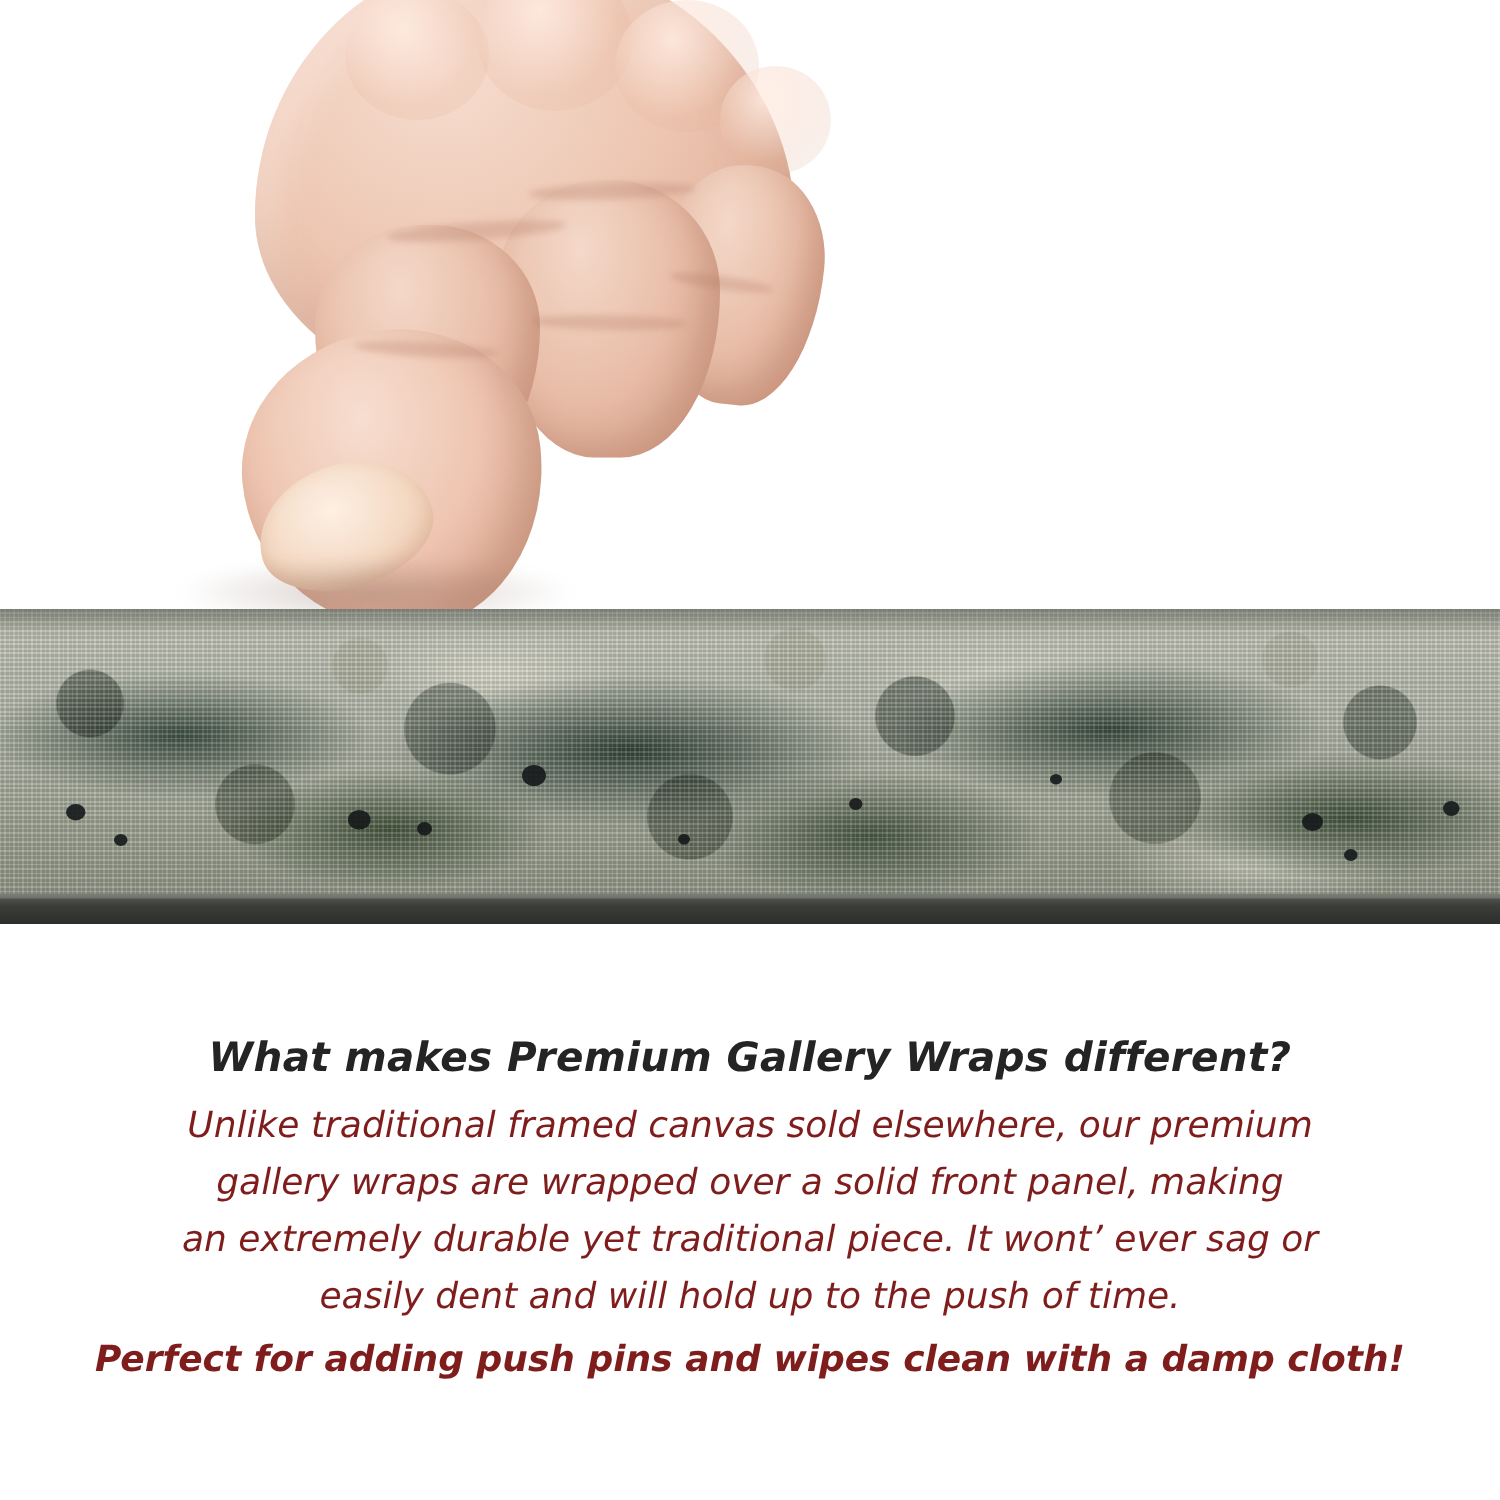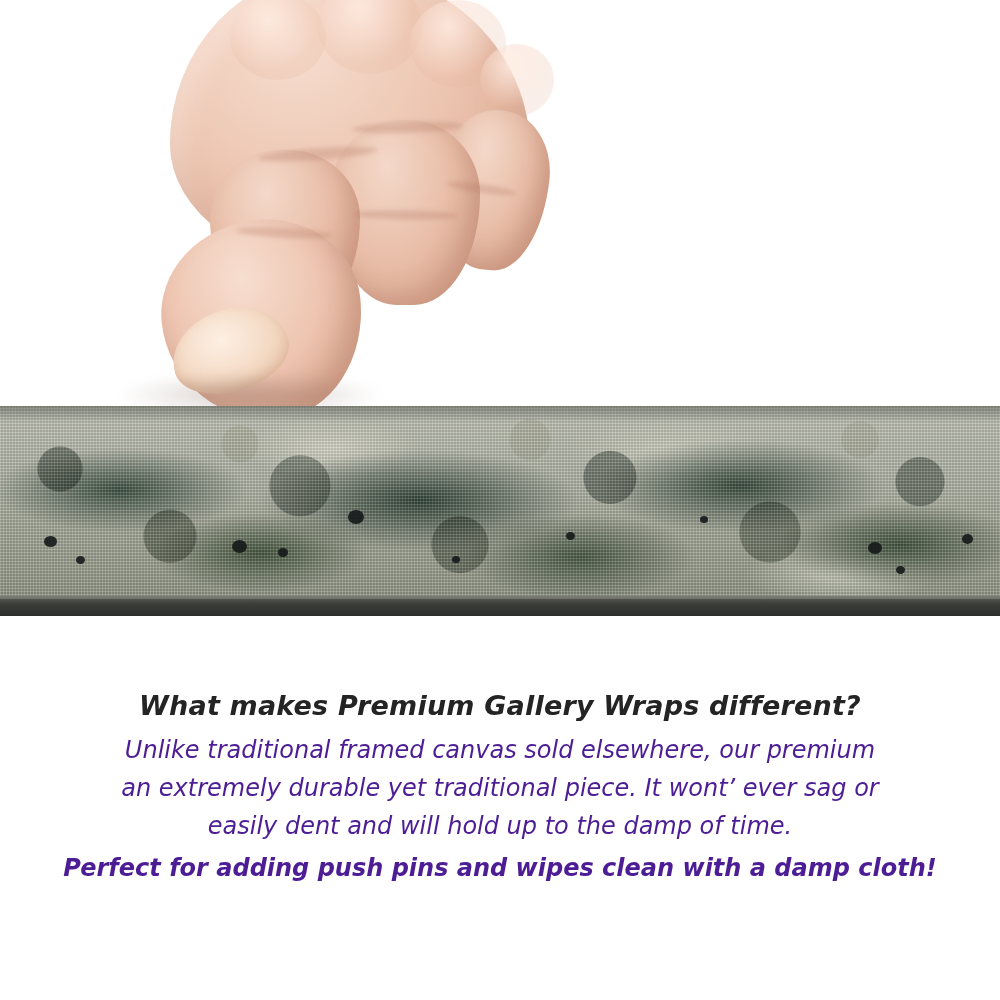--- a/index.html
+++ b/index.html
@@ -213,21 +213,21 @@
     font-size: 27px;
     font-weight: 600;
     letter-spacing: 0.2px;
     margin: 0 0 10px 0;
     color: #242424;
   }
   .caption-line {
     font-size: 24px;
     line-height: 38px;
     margin: 0;
-    color: #4c1d95;
+    color: #7f1d1d;
   }
   .caption-line.last {
     margin-top: 4px;
     font-weight: bold;
   }
 </style>
 </head>
 <body>
 
 <div class="page">
@@ -274,18 +274,19 @@
       <div class="speck" style="left:962px; top:128px; width:11px; height:10px;"></div>
 
       <div class="strip-top-shadow"></div>
       <div class="strip-bottom-edge"></div>
     </div>
   </div>
 
   <div class="caption">
     <div class="caption-title">What makes Premium Gallery Wraps different?</div>
     <p class="caption-line">Unlike traditional framed canvas sold elsewhere, our premium</p>
+    <p class="caption-line">gallery wraps are wrapped over a solid front panel, making</p>
     <p class="caption-line">an extremely durable yet traditional piece. It wont’ ever sag or</p>
-    <p class="caption-line">easily dent and will hold up to the damp of time.</p>
+    <p class="caption-line">easily dent and will hold up to the push of time.</p>
     <p class="caption-line last">Perfect for adding push pins and wipes clean with a damp cloth!</p>
   </div>
 
 </div>
 
 </body></html>

